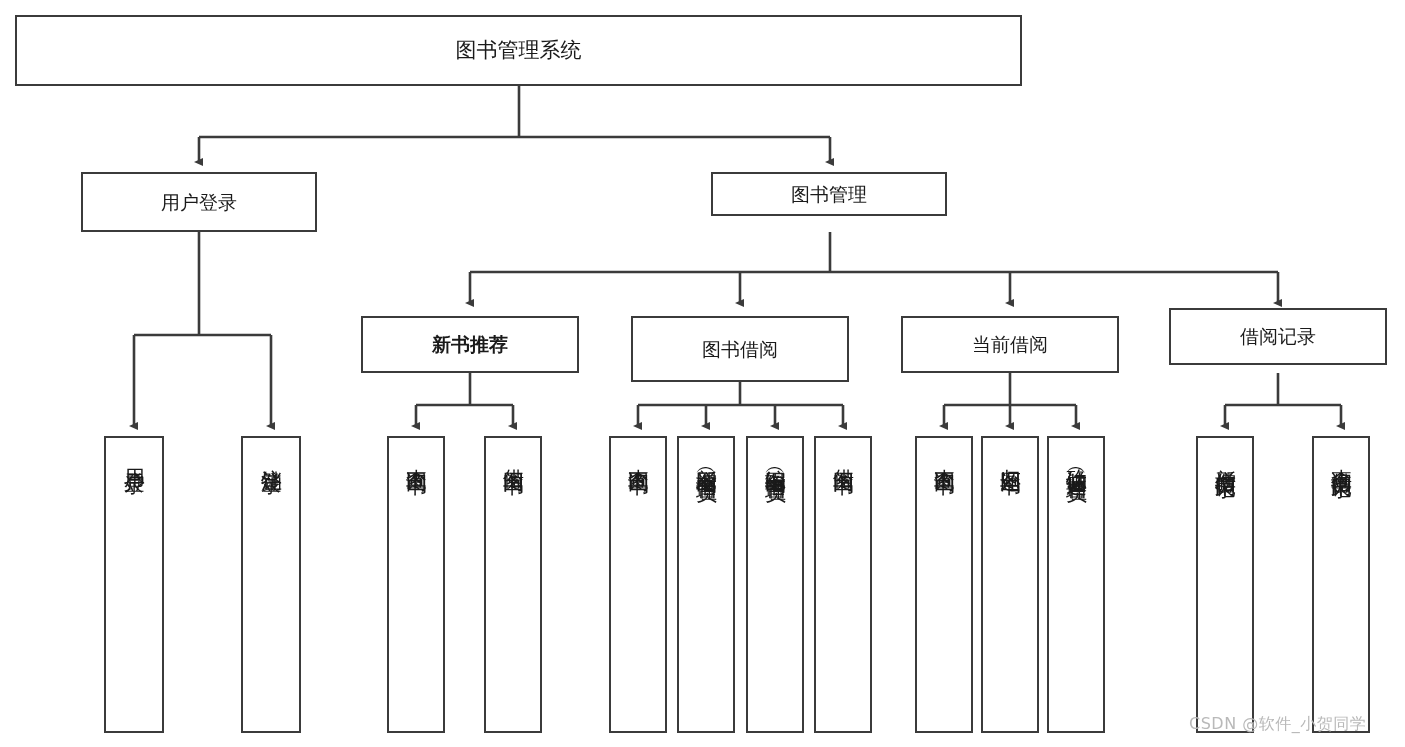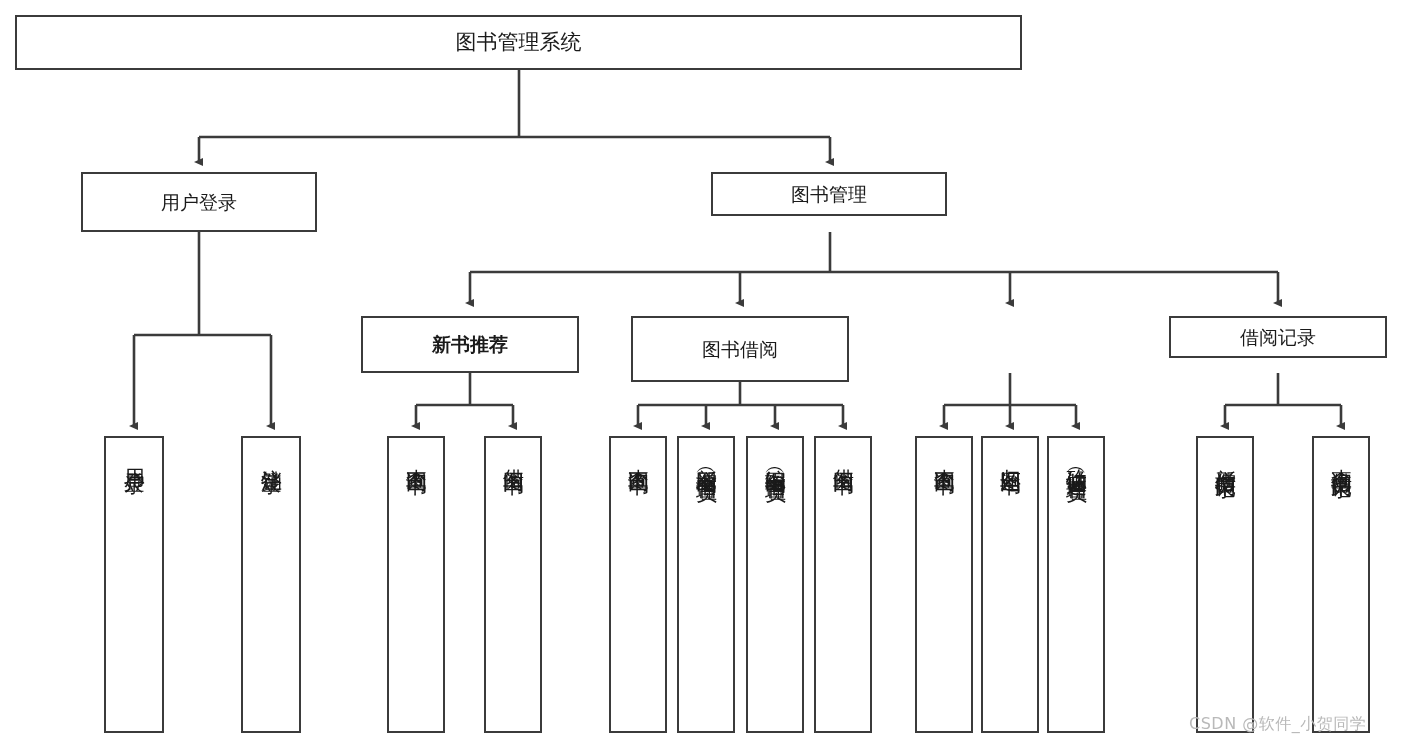--- a/index.html
+++ b/index.html
@@ -112,42 +112,45 @@
       <path d="M1010,405 L1010,426" marker-end="url(#arrow)"></path>
       <path d="M1076,405 L1076,426" marker-end="url(#arrow)"></path>
 
       <path d="M1278,373 L1278,405"></path>
       <path d="M1225,405 L1341,405"></path>
       <path d="M1225,405 L1225,426" marker-end="url(#arrow)"></path>
       <path d="M1341,405 L1341,426" marker-end="url(#arrow)"></path>
     </g>
   </svg>
 
-  <div class="node root" style="left:15px;top:15px;width:1007px;height:55px;">
+  <div class="node root" style="left:15px;top:15px;width:1007px;height:71px;">
     <span class="lbl">图书管理系统</span>
   </div>
 
   <div class="node lvl2" style="left:81px;top:172px;width:236px;height:60px;">
     <span class="lbl">用户登录</span>
   </div>
 
   <div class="node lvl2" style="left:711px;top:172px;width:236px;height:44px;">
     <span class="lbl">图书管理</span>
   </div>
 
   <div class="node lvl3" style="left:361px;top:316px;width:218px;height:57px;font-weight:bold;">
     <span class="lbl">新书推荐</span>
   </div>
 
   <div class="node lvl3" style="left:631px;top:316px;width:218px;height:66px;">
     <span class="lbl">图书借阅</span>
   </div>
 
+  <div class="node lvl3" style="left:901px;top:316px;width:218px;height:57px;">
+    <span class="lbl">当前借阅</span>
+  </div>
 
-  <div class="node lvl3" style="left:1169px;top:316px;width:218px;height:42px;">
+  <div class="node lvl3" style="left:1169px;top:308px;width:218px;height:57px;">
     <span class="lbl">借阅记录</span>
   </div>
 
   <div class="node leaf" style="left:104px;top:436px;width:60px;height:297px;">
     <span class="lbl">用户登录</span>
   </div>
   <div class="node leaf" style="left:241px;top:436px;width:60px;height:297px;">
     <span class="lbl">注销登录</span>
   </div>
 

